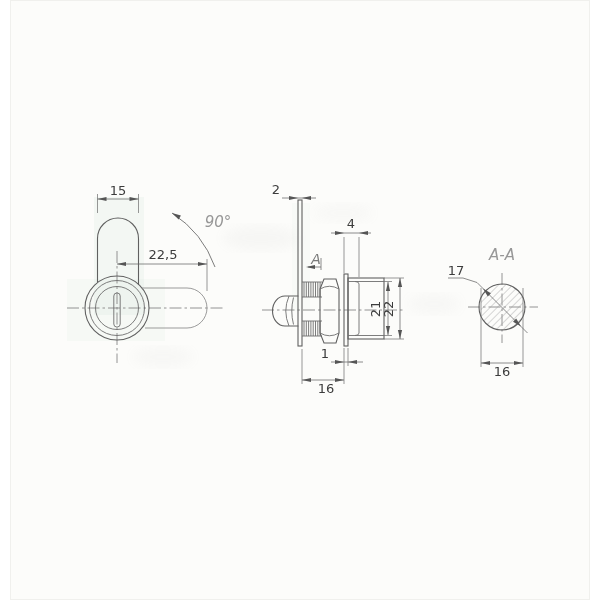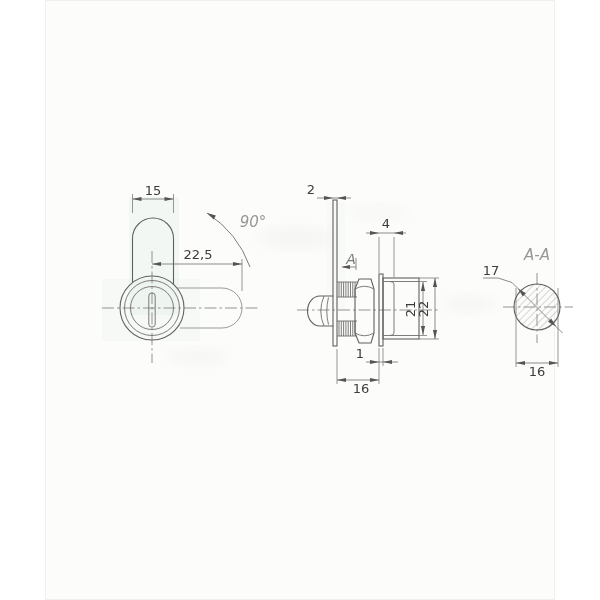--- a/index.html
+++ b/index.html
@@ -1,17 +1,17 @@
 <!DOCTYPE html>
 <html><head>
 <meta charset="utf-8">
 <style>
   html,body{margin:0;padding:0;background:#ffffff;}
   .stage{
-    position:relative;width:510px;height:600px;margin:0 auto;
+    position:relative;width:580px;height:600px;margin:0 auto;
     background:#fcfcfa;border:1px solid #f0f0ed;box-sizing:border-box;
     font-family:"DejaVu Sans","Liberation Sans",sans-serif;
   }
   svg{display:block}
   text{font-family:"DejaVu Sans","Liberation Sans",sans-serif;fill:#3c3c3c;font-size:13px;}
   .lbl-italic{font-style:italic;fill:#979797;font-size:15px;}
   .lbl-section{font-style:italic;fill:#7a7a7a;font-size:14px;}
   .outline{stroke:#606060;stroke-width:1.1;fill:none;stroke-linecap:round;}
   .thin{stroke:#6e6e6e;stroke-width:0.9;fill:none;}
   .phantom{stroke:#909090;stroke-width:0.9;fill:none;}

